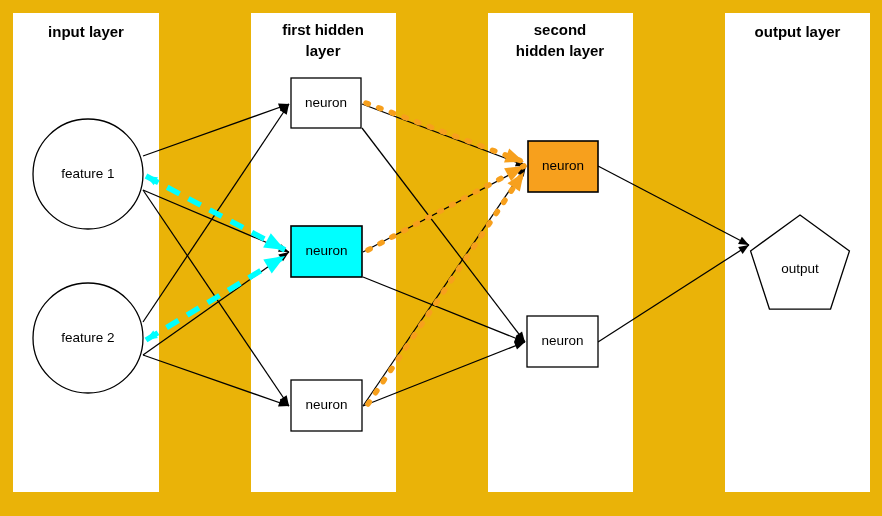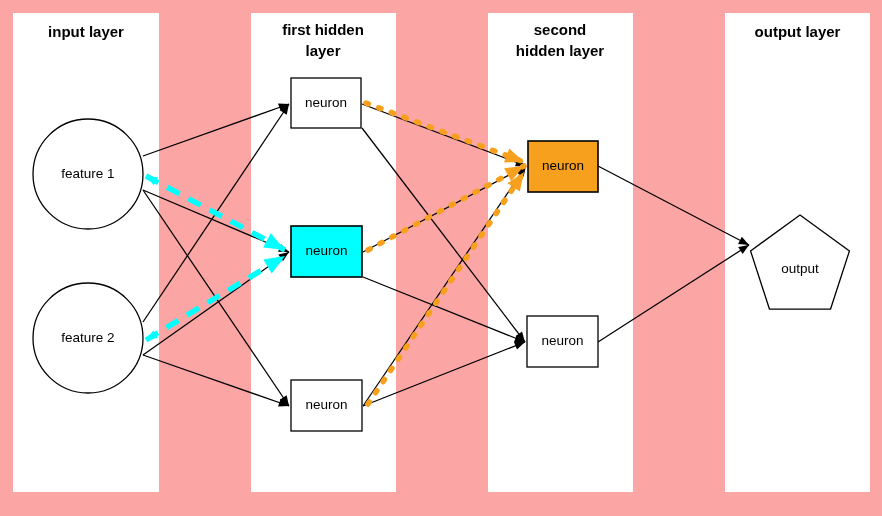--- a/index.html
+++ b/index.html
@@ -4,21 +4,21 @@
 <style>
   html, body {
     margin: 0;
     padding: 0;
     background: #000000;
   }
   #stage {
     position: relative;
     width: 882px;
     height: 516px;
-    background: #fca5a5;
+    background: #eab308;
     overflow: hidden;
     font-family: "Liberation Sans", sans-serif;
     text-decoration: underline;
   }
   #stage svg {
     position: absolute;
     top: 0;
     left: 0;
     width: 882px;
     height: 516px;

